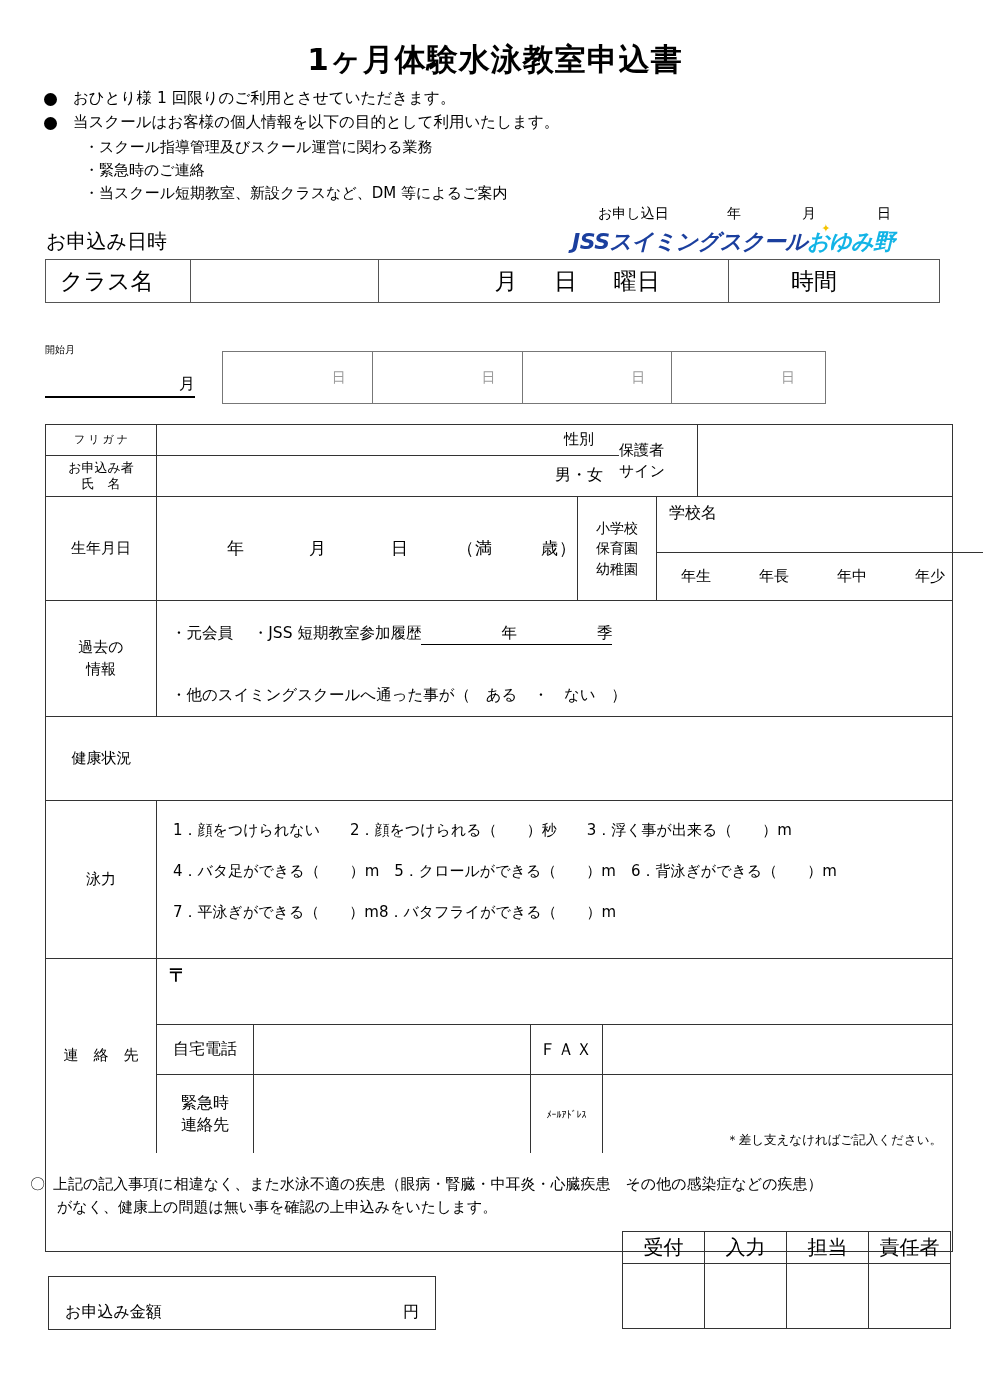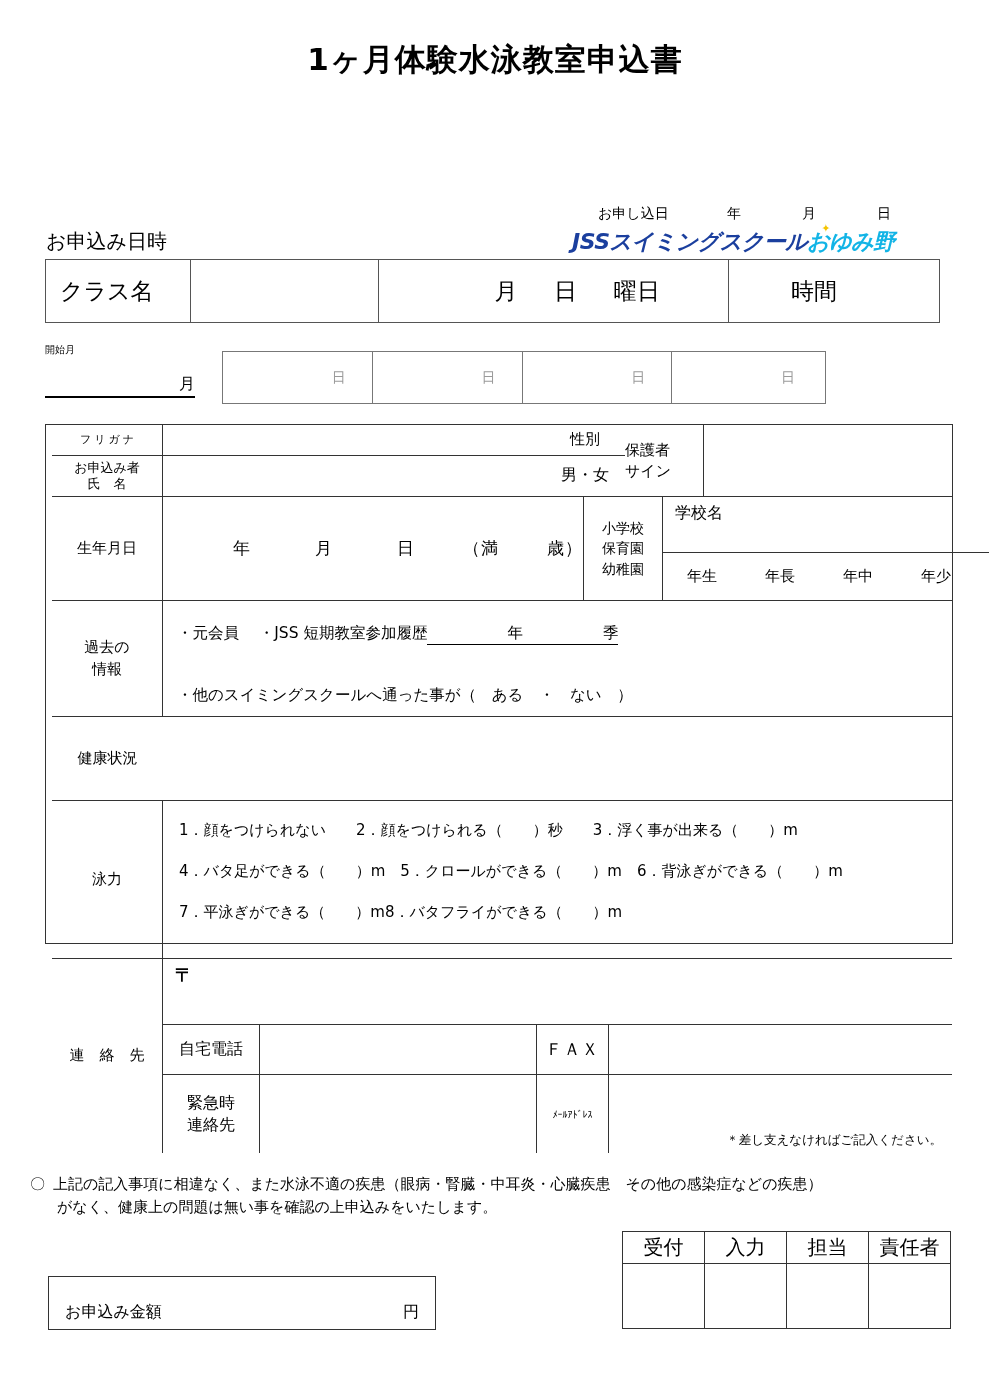--- a/index.html
+++ b/index.html
@@ -65,21 +65,21 @@
   .logo .jss { color: #1b3f9e; }
   .logo .oyumino { color: #12b4e6; position: relative; }
   .logo .star {
     position: absolute; left: 14px; top: -6px;
     color: #f5c400; font-size: 11px; font-style: normal;
   }
 
   
   .class-table {
     position: absolute; left: 45px; top: 259px;
-    width: 895px; height: 64px;
+    width: 895px; height: 44px;
     border: 1px solid #555;
     display: flex;
     gap: 48px;
   }
   .class-table .cell {
     border-right: 1px solid #555;
     display: flex; align-items: center;
     padding: 0 14px;
     font-size: 23px;
   }
@@ -114,23 +114,22 @@
     border-right: 1px solid #777;
     display: flex; align-items: center; justify-content: flex-end;
     padding-right: 26px;
     font-size: 14px; color: #9a9a9a;
   }
   .day-boxes .dbox:last-child { border-right: none; padding-right: 30px; }
 
   
   .main-table {
     position: absolute; left: 45px; top: 424px;
-    width: 908px; height: 520px;
+    width: 908px; height: 828px;
     border: 1.5px solid #333;
-    padding-left: 6px;
   }
   .mt-row { display: flex; width: 100%; border-bottom: 1.5px solid #333; }
   .mt-row:last-child { border-bottom: none; }
   .mt-cell { border-right: 1.5px solid #333; display: flex; }
   .mt-cell:last-child { border-right: none; }
   .lbl {
     width: 111px; flex: 0 0 111px;
     align-items: center; justify-content: center;
     font-size: 15px; text-align: center; line-height: 1.45;
   }
@@ -266,20 +265,35 @@
   }
   .adm-c:last-child { border-right: none; }
 </style>
 </head>
 <body>
 
 <div class="page">
 
   <div class="title">1ヶ月体験水泳教室申込書</div>
 
+  <div class="notices">
+    <div class="notice-row">
+      <span class="bullet-dot"></span>
+      <span class="notice-text">おひとり様 1 回限りのご利用とさせていただきます。</span>
+    </div>
+    <div class="notice-row">
+      <span class="bullet-dot"></span>
+      <span class="notice-text">当スクールはお客様の個人情報を以下の目的として利用いたします。</span>
+    </div>
+    <div class="sublist">
+      <div class="sub-row">・スクール指導管理及びスクール運営に関わる業務</div>
+      <div class="sub-row">・緊急時のご連絡</div>
+      <div class="sub-row">・当スクール短期教室、新設クラスなど、DM 等によるご案内</div>
+    </div>
+  </div>
 
   <div class="apply-date">
     <span class="ad-label">お申し込日</span><span class="ad-y">年</span><span class="ad-m">月</span><span class="ad-d">日</span>
   </div>
 
   <div class="sec-heading">お申込み日時</div>
 
   <div class="logo">
     <span class="jss">JSSスイミングスクール</span><span class="oyumino"><span class="star">✦</span><span>おゆみ野</span></span>
   </div>

